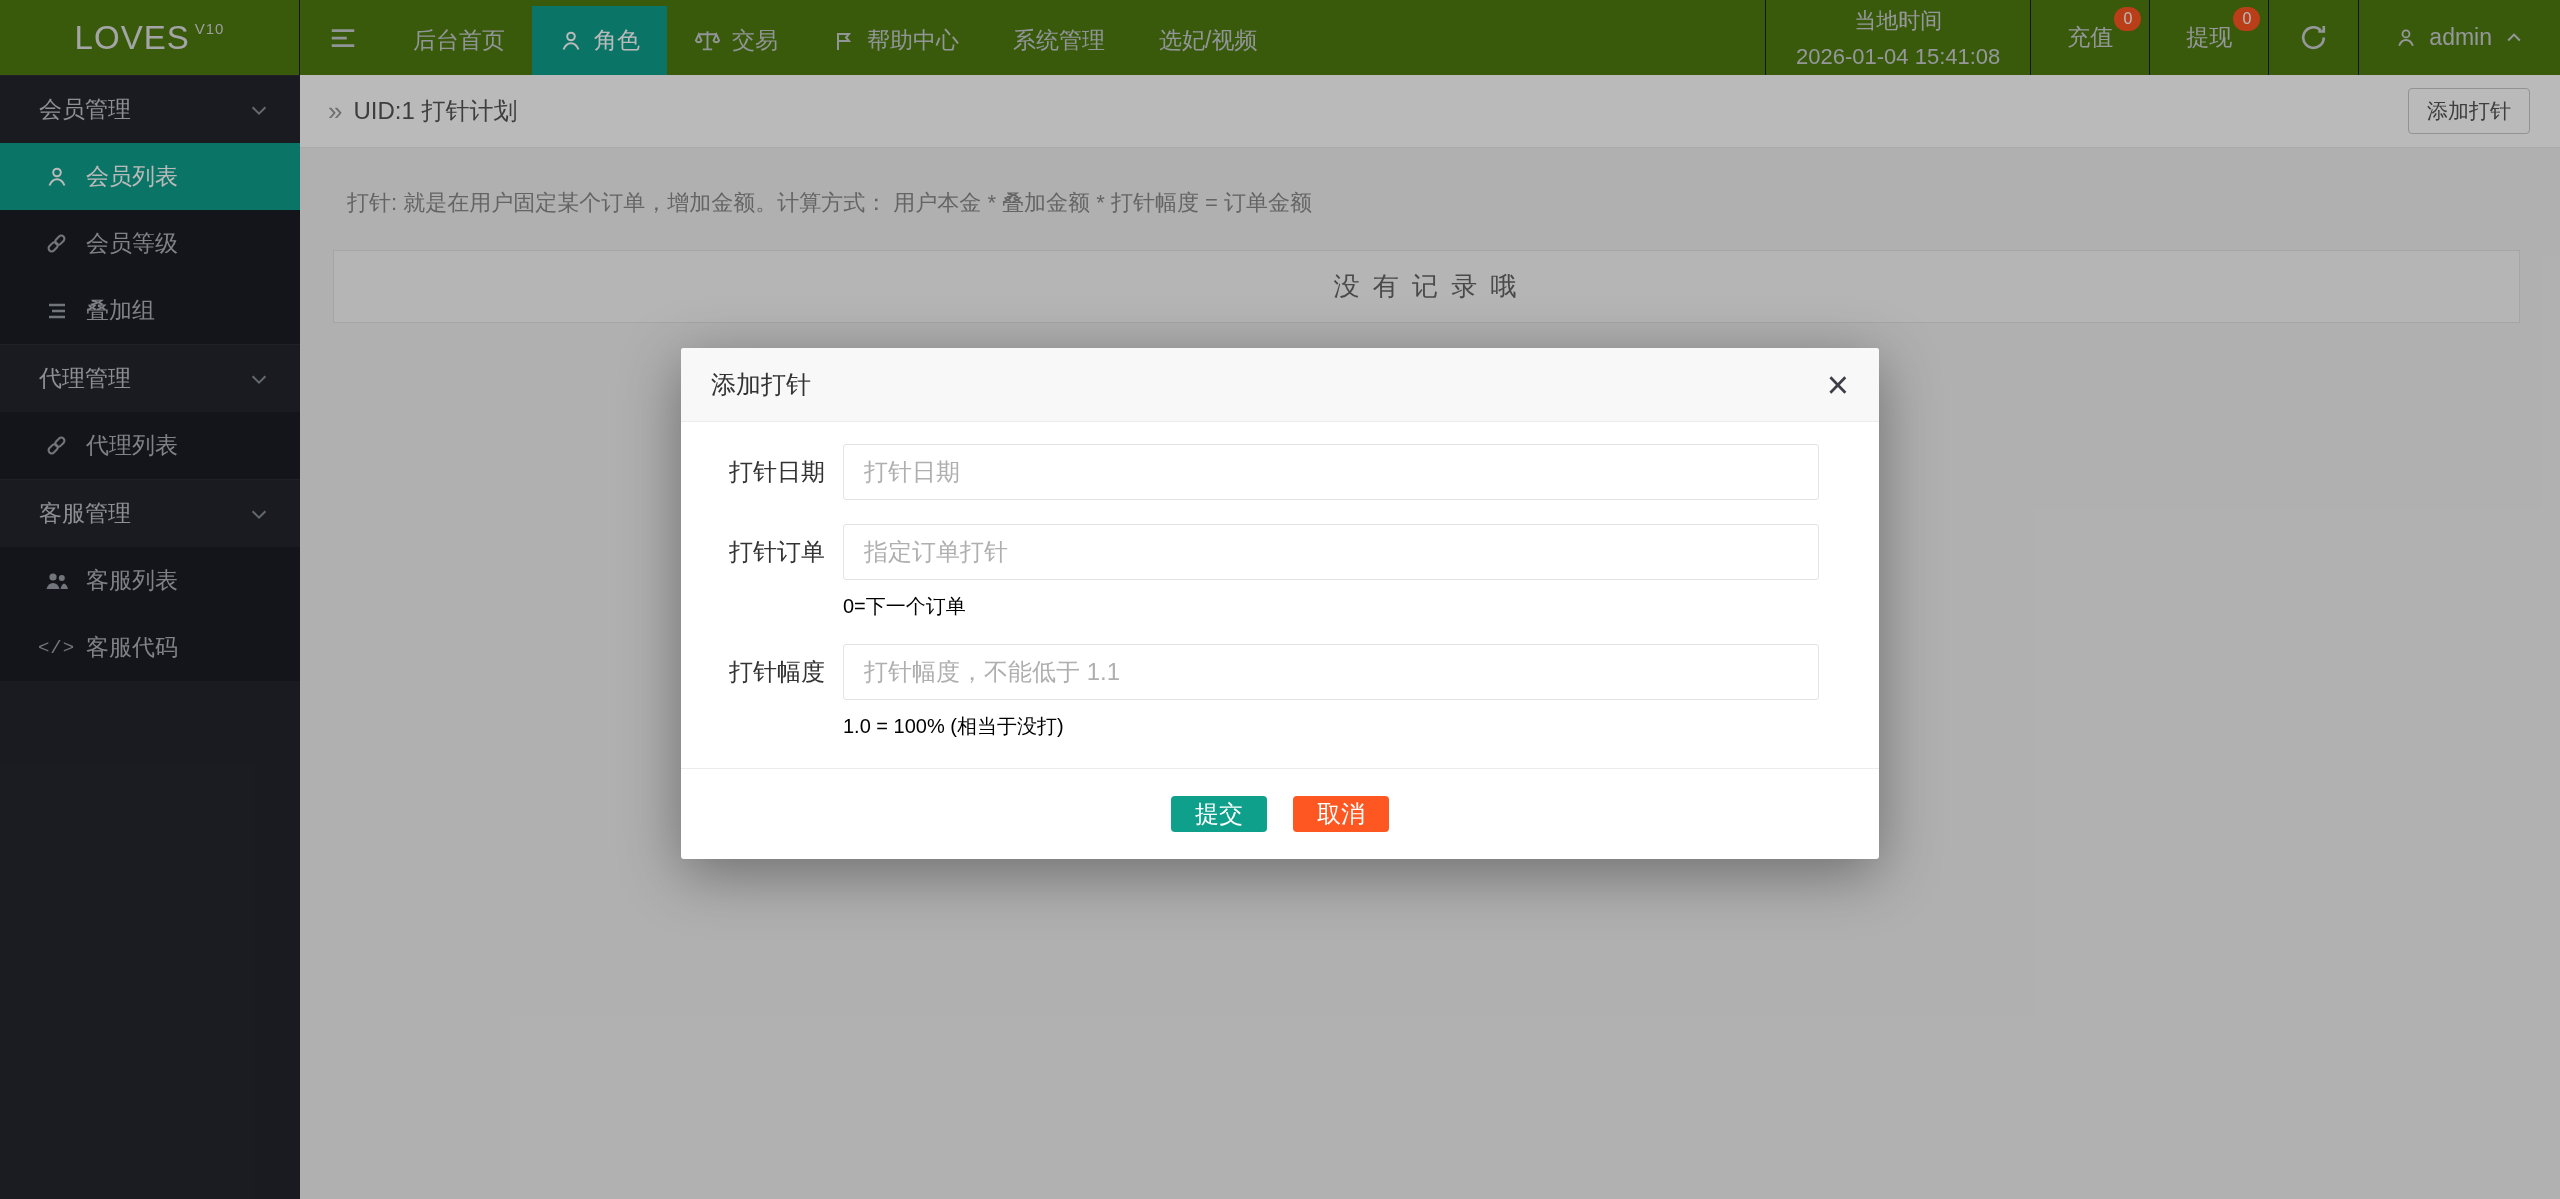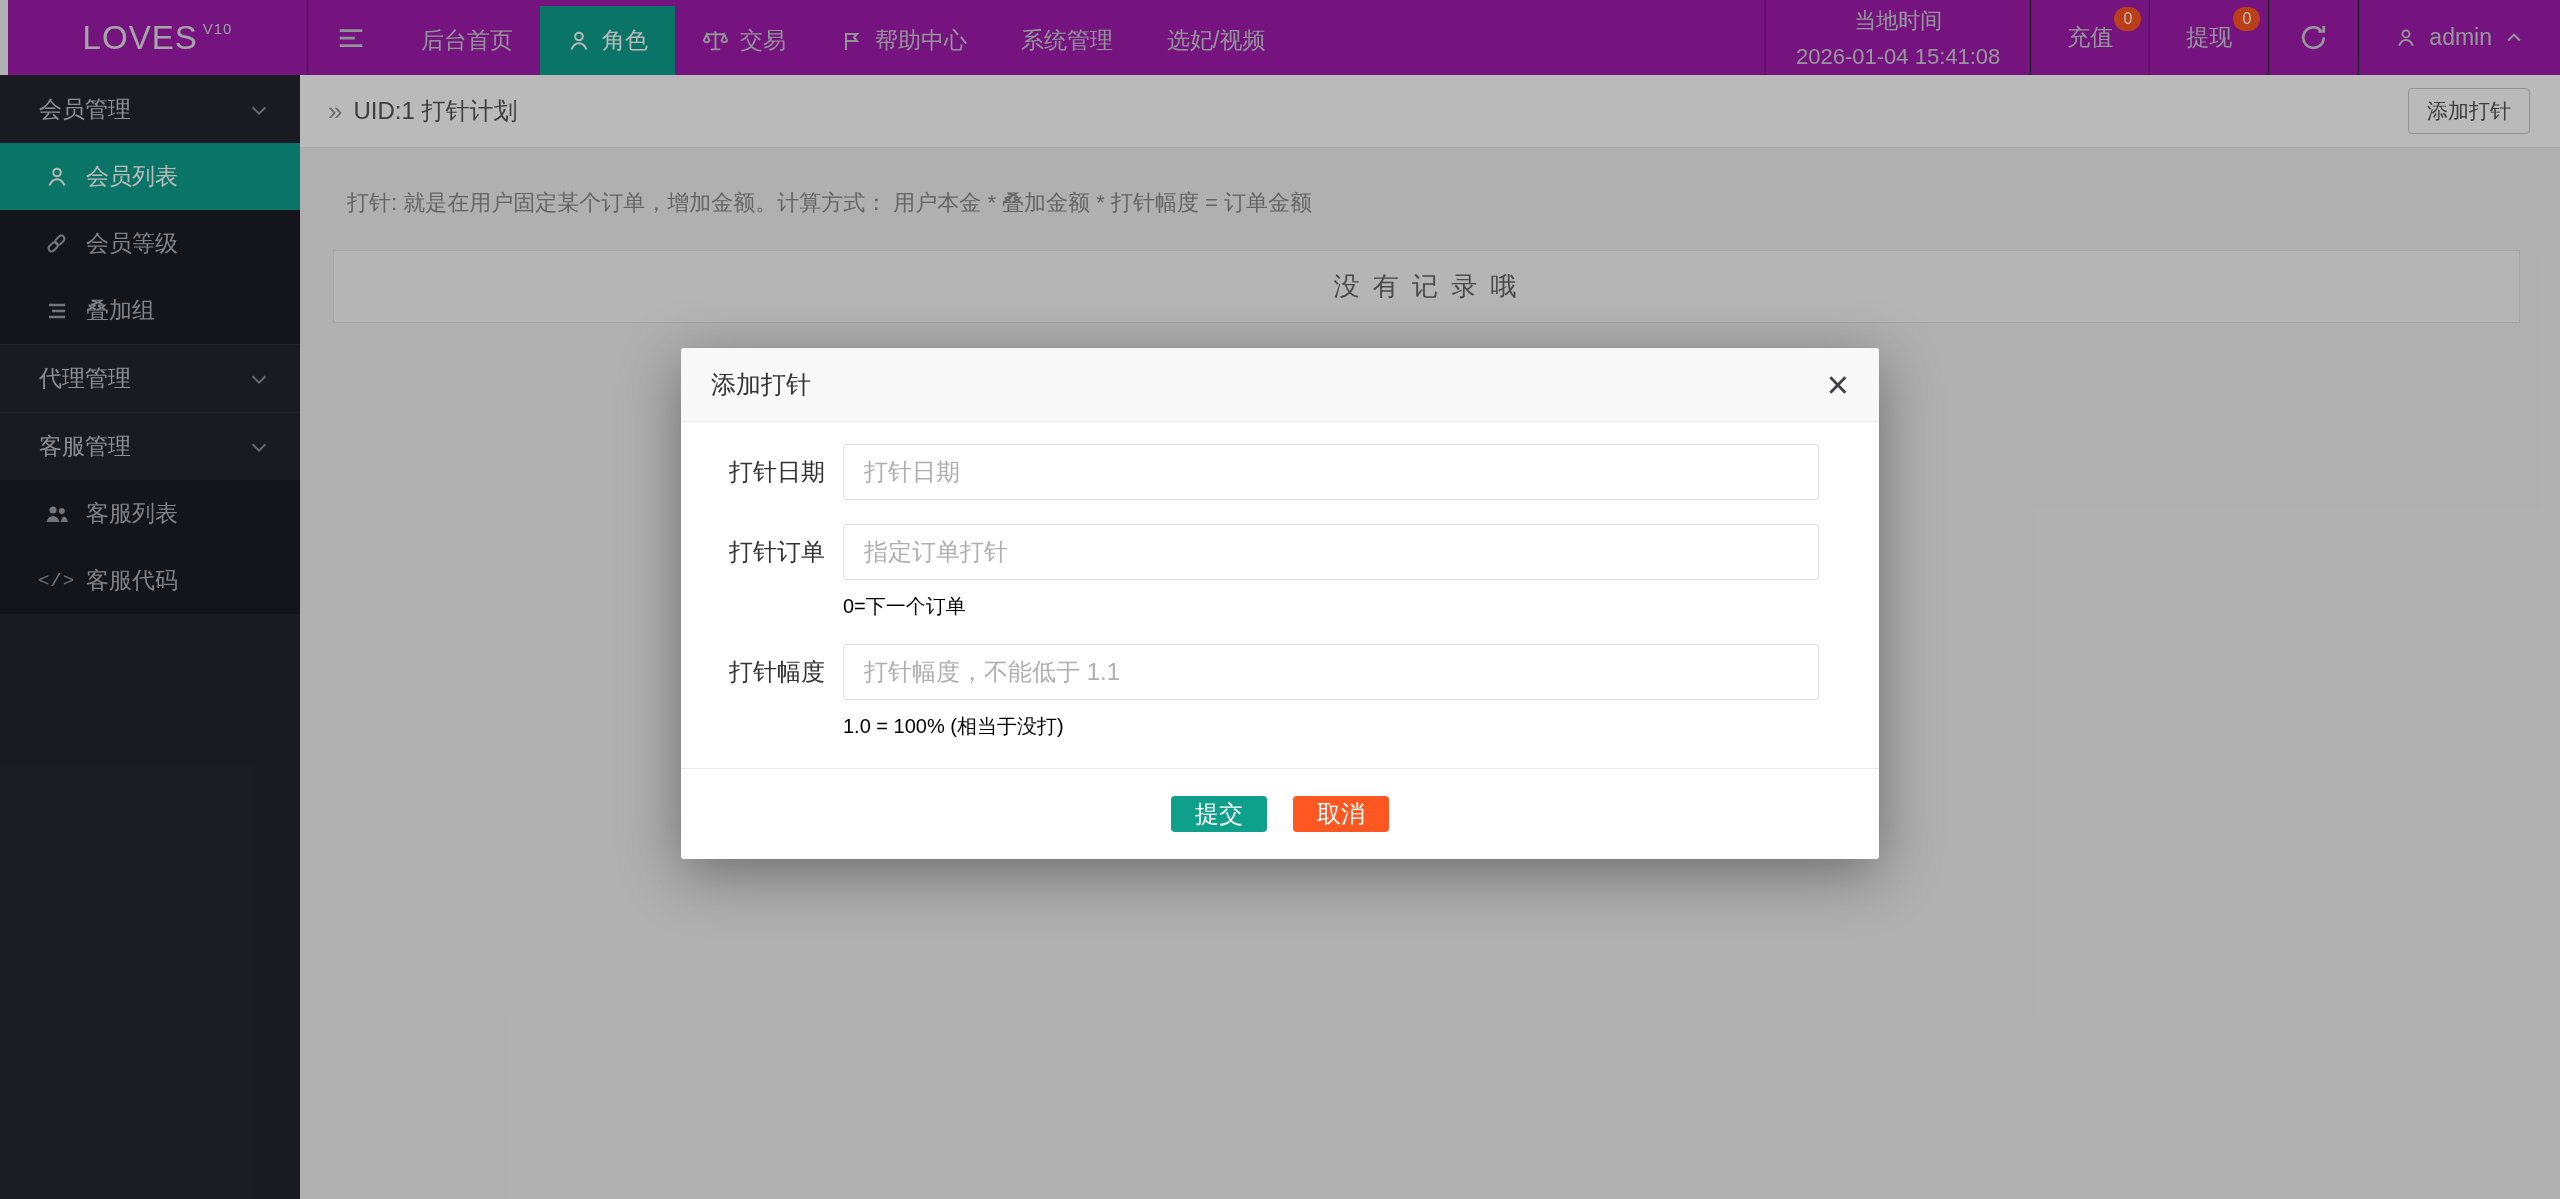--- a/index.html
+++ b/index.html
@@ -1,21 +1,21 @@
 <!DOCTYPE html>
 <html><head>
 <meta charset="utf-8">
 <style>
   * { margin:0; padding:0; box-sizing:border-box; }
   html,body { width:2560px; height:1199px; }
   body { font-family:"Liberation Sans","DejaVu Sans",sans-serif; background:#F2F2F2; }
   .app { position:relative; width:2560px; height:1199px; overflow:hidden; background:#F2F2F2; }
 
   
-  .topbar { position:absolute; top:0; left:8px; right:0; height:75px; background:#a21caf; display:flex; align-items:stretch; color:#C6C9CE; z-index:5; }
+  .topbar { position:absolute; top:0; left:0; right:0; height:75px; background:#4d7c0f; display:flex; align-items:stretch; color:#C6C9CE; z-index:5; }
   .logo { width:300px; display:flex; align-items:center; justify-content:center; color:#E2E3E6; font-size:33px; letter-spacing:1px; border-right:1px solid #1C1F26; }
   .logo sup { font-size:15px; margin-left:5px; transform:translateY(-9px); color:#D6D8DB; }
   .hamburger { width:86px; display:flex; align-items:center; justify-content:center; color:#C9CCD1; cursor:pointer; }
   .topnav { display:flex; align-items:stretch; }
   .nav-item { display:flex; align-items:center; padding:0 27px; font-size:23px; color:#C9CCD1; cursor:pointer; gap:11px;margin-top:6px; }
   .nav-item.active { background:#0FA08C; color:#FFFFFF; }
   .icon { display:inline-flex; align-items:center; justify-content:center; }
   .top-right { margin-left:auto; display:flex; align-items:stretch; }
   .time-block { display:flex; flex-direction:column; align-items:center; justify-content:center; gap:8px; padding:0 30px; font-size:22px; color:#CDD0D4; border-left:1px solid #1C1F26; }
   .tr-item { position:relative; display:flex; align-items:center; padding:0 36px; font-size:23px; color:#CDD0D4; border-left:1px solid #1C1F26; cursor:pointer; }
@@ -196,20 +196,31 @@
     </div>
 
     <div class="menu-group-header">
       <span>代理管理</span>
       <span class="icon chev">
         <svg width="22" height="22" viewBox="0 0 24 24" fill="none" stroke="currentColor" stroke-width="2.2">
             <path d="M5 9l7 7 7-7"></path>
           </svg>
       </span>
     </div>
+    <div class="menu-item">
+      <span class="icon">
+        <svg width="25" height="25" viewBox="0 0 24 24" fill="none" stroke="currentColor" stroke-width="2">
+            <g transform="rotate(-45 12 12)">
+              <rect x="2.5" y="9" width="10" height="6" rx="3"></rect>
+              <rect x="11.5" y="9" width="10" height="6" rx="3"></rect>
+            </g>
+          </svg>
+      </span>
+      <span>代理列表</span>
+    </div>
 
     <div class="menu-group-header">
       <span>客服管理</span>
       <span class="icon chev">
         <svg width="22" height="22" viewBox="0 0 24 24" fill="none" stroke="currentColor" stroke-width="2.2">
             <path d="M5 9l7 7 7-7"></path>
           </svg>
       </span>
     </div>
     <div class="menu-item">

